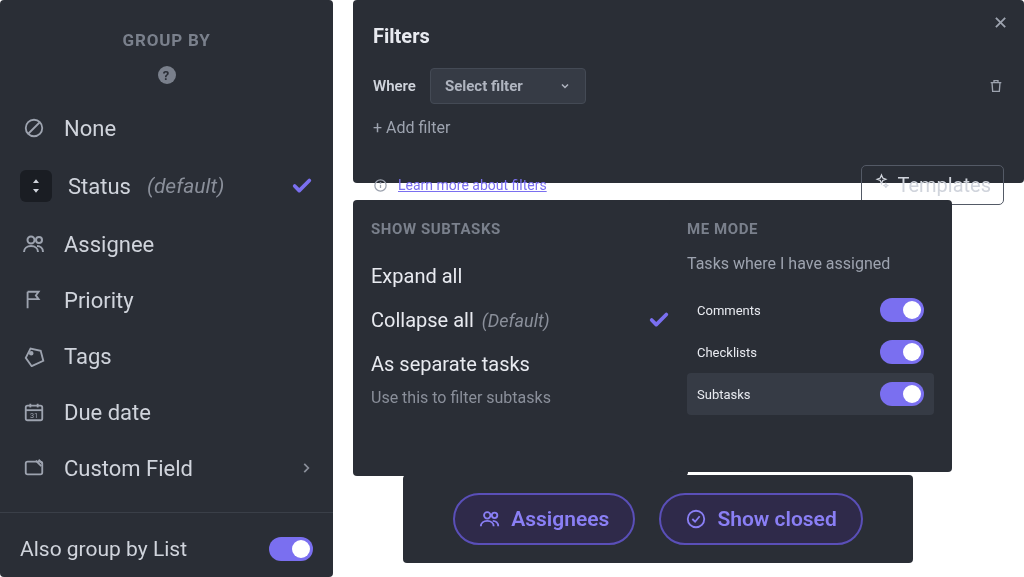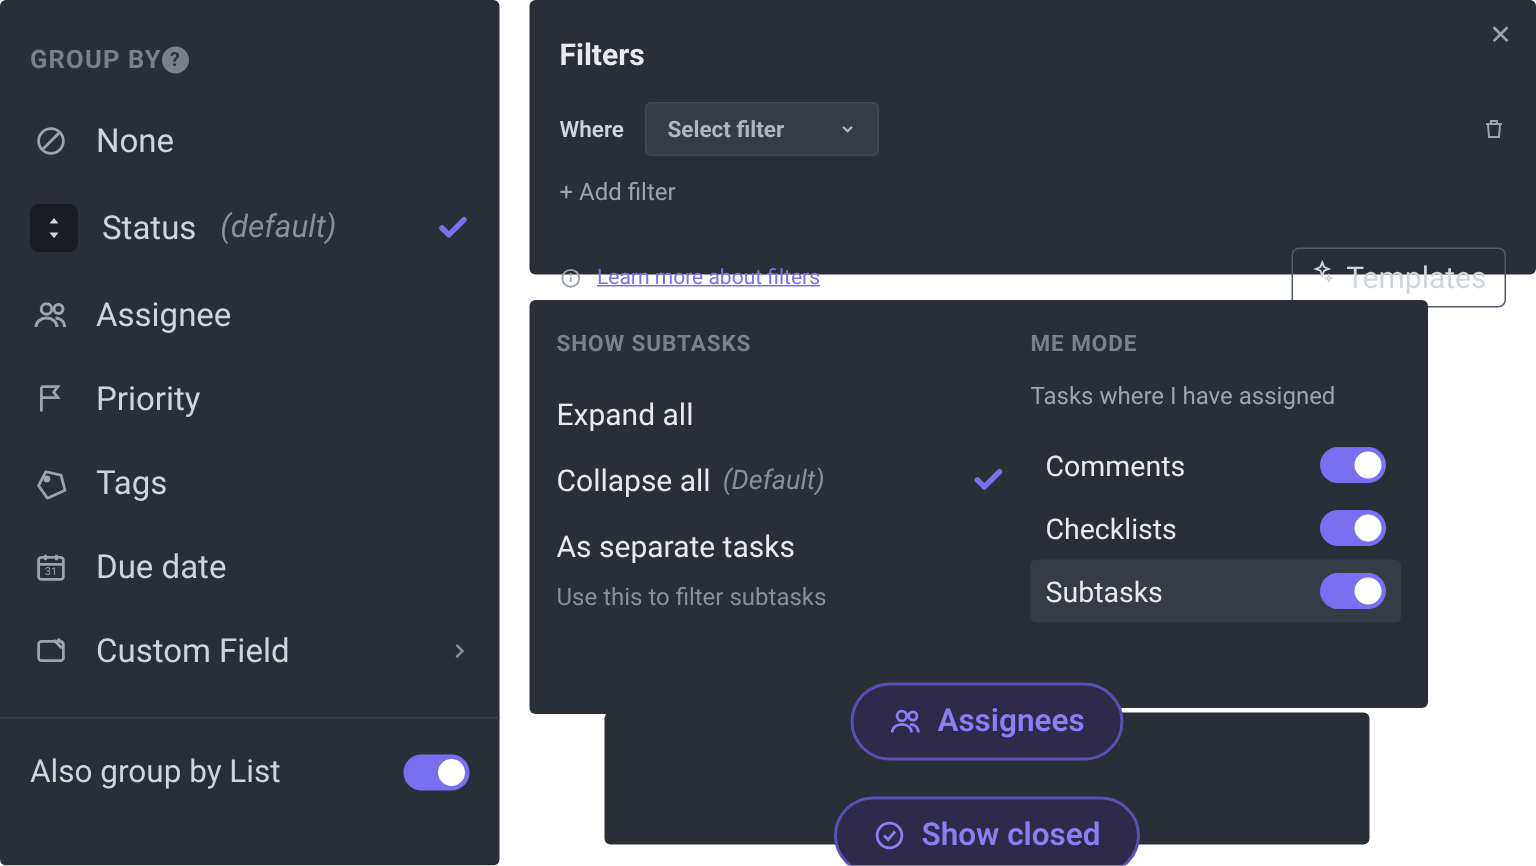--- a/index.html
+++ b/index.html
@@ -19,26 +19,27 @@
   
   .sidebar {
     left: 0; top: 0;
     width: 333px; height: 577px;
     padding: 30px 0 0 0;
     color: #9da3af;
   }
   .sidebar-header {
     display: flex;
     align-items: center;
-    gap: 0;
+    gap: 16px;
     padding: 0 20px 16px 20px;
     font-size: 17px;
     font-weight: 700;
     letter-spacing: 0.8px;
     color: #7a808c;
+    flex-direction: column;
   }
   .help-icon {
     width: 18px; height: 18px;
     border-radius: 50%;
     background: #7a808c;
     color: #2a2e36;
     display: flex; align-items: center; justify-content: center;
     font-size: 13px; font-weight: 700;
   }
   .group-item {
@@ -232,39 +233,38 @@
     color: #d0d4dc;
   }
   .memode-desc {
     font-size: 16px;
     color: #9da3af;
     margin-bottom: 16px;
   }
   .memode-row {
     display: flex;
     align-items: center;
-    font-size: 19px;
+    font-size: 13px;
     padding: 9px 10px;
     color: #e8eaf0;
     border-radius: 4px;
   }
   .memode-row.highlight {
     background: #363b45;
   }
   .memode-row .toggle { margin-left: auto; }
   
   .bottom-strip {
     left: 403px; top: 475px;
     width: 510px; height: 88px;
     display: flex;
     align-items: center;
     justify-content: center;
     gap: 24px;
     background: #2a2e36;
-    flex-direction: column;
   }
   .pill-btn {
     border: 2px solid #5a4fb8;
     background: #2f2a4a;
     border-radius: 26px;
     padding: 12px 24px;
     color: #8a7ff5;
     font-size: 21px;
     font-weight: 600;
     display: flex;

